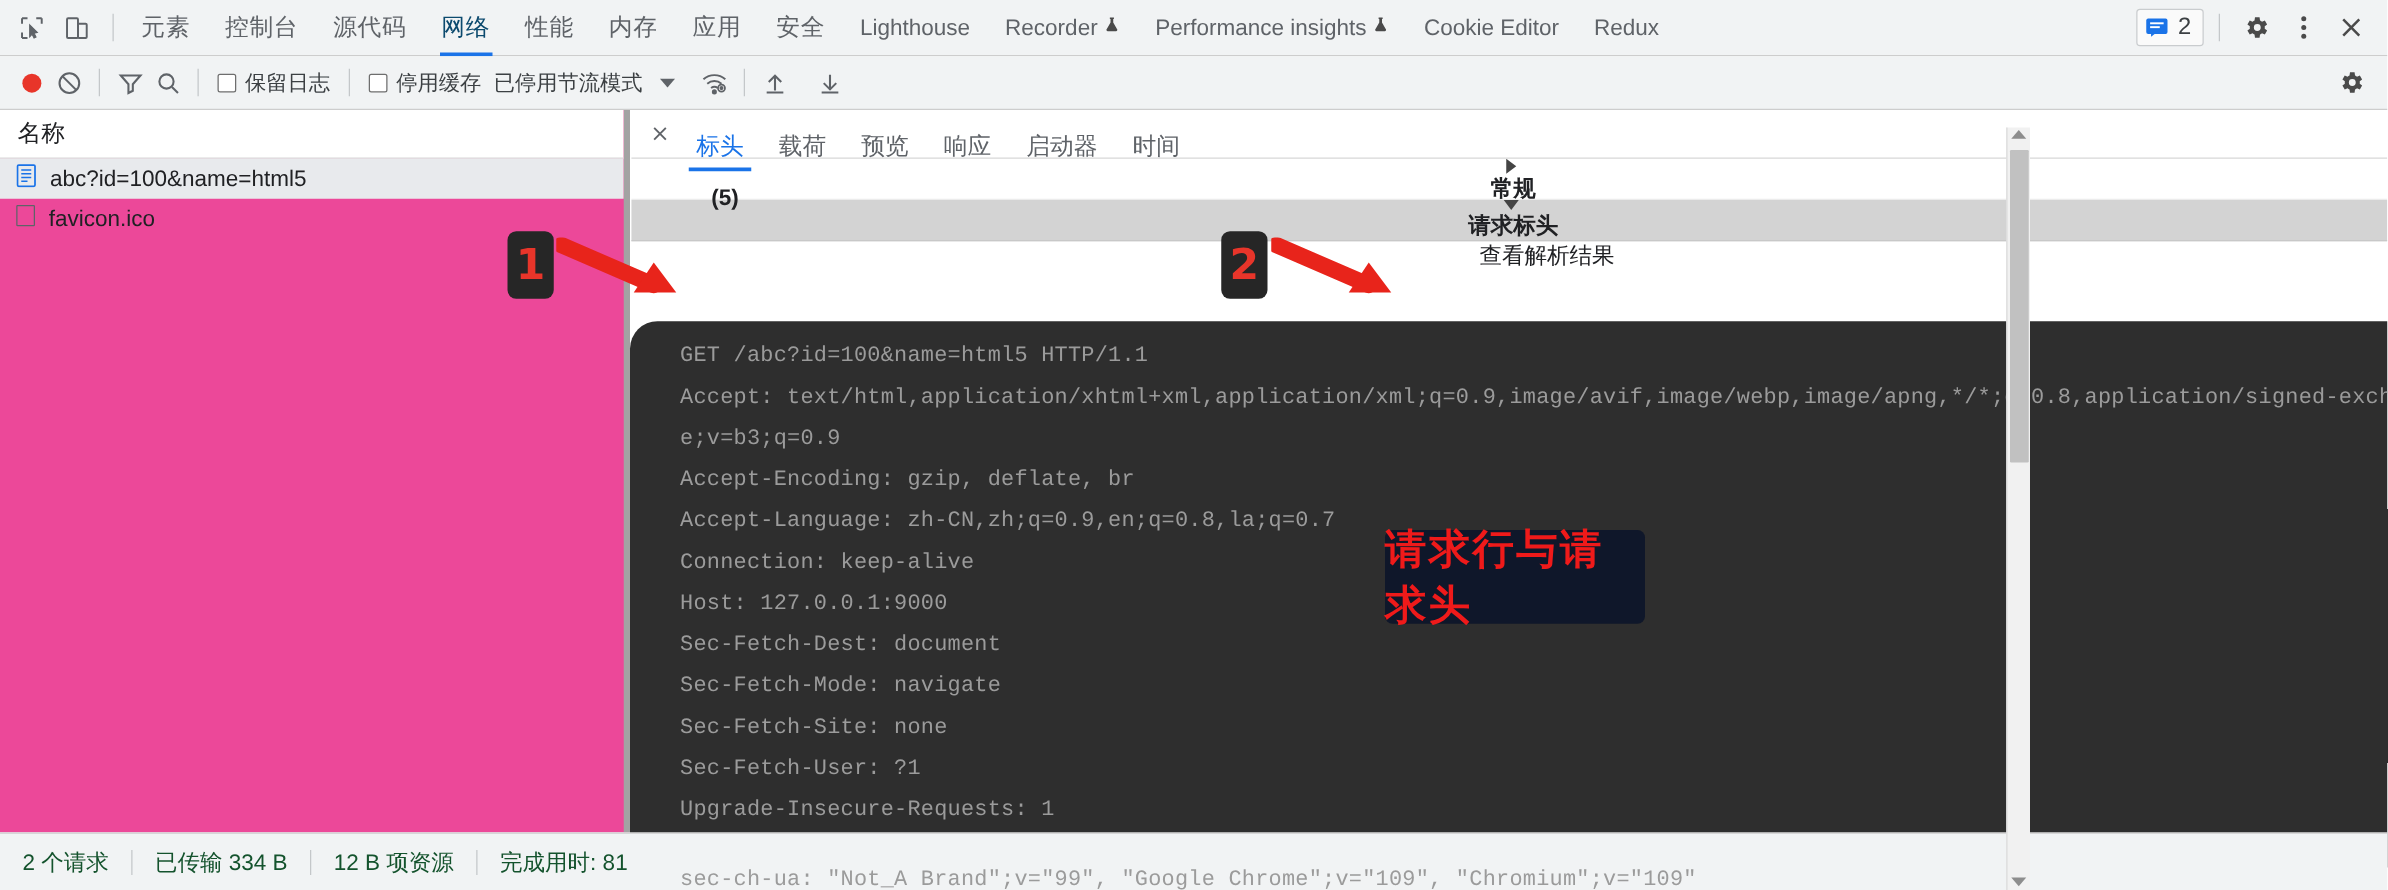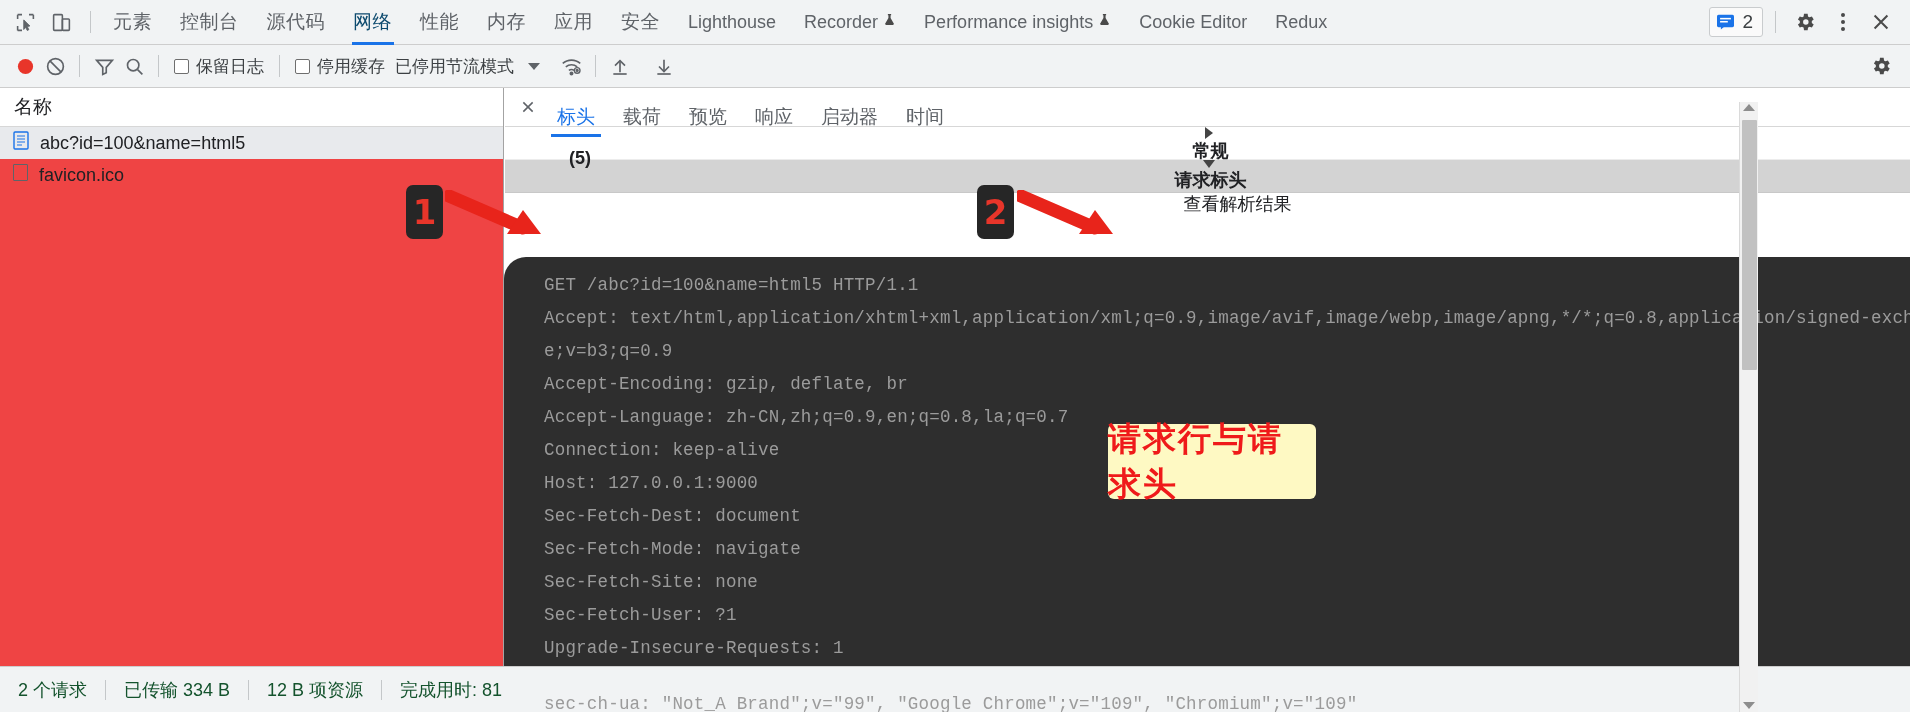--- a/index.html
+++ b/index.html
@@ -3,21 +3,21 @@
 <meta charset="utf-8">
 <style>
   * { box-sizing: border-box; margin: 0; padding: 0; }
   html, body {
     width: 1910px; height: 712px;
     overflow: hidden;
     background: #ffffff;
     font-family: "Liberation Sans", sans-serif;
     -webkit-font-smoothing: antialiased;
   }
-  #app { position: relative; width: 1758px; height: 712px; background:#fff; }
+  #app { position: relative; width: 1624px; height: 712px; background:#fff; }
 
   
   .topbar {
     position: absolute; left:0; top:0; width:1910px; height:45px;
     background:#f1f3f4; border-bottom:1px solid #cdcdcd;
     display:flex; align-items:center;
   }
   .tb-icons { display:flex; align-items:center; padding-left:10px; gap:6px; }
   .tb-iconbtn {
     width:30px; height:30px; display:flex; align-items:center; justify-content:center;
@@ -64,21 +64,21 @@
   .chk-label { display:flex; align-items:center; gap:7px; cursor:pointer; padding:0 6px; }
   .chkbox { width:15px; height:15px; border:1.6px solid #6e6e6e; border-radius:2px; background:#fff; }
   .chk-text { font-size:17px; color:#3c4043; white-space:nowrap; }
   .throttle-text { font-size:17px; color:#3c4043; white-space:nowrap; padding-left:4px;}
   .caret-dn { width:0;height:0;border-left:6px solid transparent;border-right:6px solid transparent;
               border-top:7px solid #5f6368; margin-left:14px; cursor:pointer;}
   .t2-right { margin-left:auto; padding-right:14px; display:flex; align-items:center; }
 
   .leftpanel {
     position:absolute; left:0; top:88px; width:504px; height:578px;
-    background:#ef4444; border-right:1px solid #a3a3a3; overflow:hidden;
+    background:#ec4899; border-right:5px solid #a3a3a3; overflow:hidden;
   }
   .lp-header {
     height:39px; border-bottom:1px solid #d7d7d7; display:flex; align-items:center;
     padding-left:14px; background:#fff;
   }
   .lp-header span { font-size:19px; color:#202124; }
   .lp-row {
     height:32px; display:flex; align-items:center; gap:11px; padding-left:13px;
     font-size:18px; color:#202124; cursor:pointer;
   }
@@ -139,21 +139,21 @@
     font-family:"Liberation Mono","DejaVu Sans Mono",monospace; font-size:17.5px; white-space:pre;}
 
   
   .badge {
     position:absolute; width:37px; height:54px; background:#262626; border-radius:7px;
     display:flex; align-items:center; justify-content:center;
     color:#e8352a; font-size:34px; font-weight:bold;
     font-family:"DejaVu Sans", sans-serif;
   }
   .redlabel {
-    position:absolute; background:#fef9c3; border-radius:6px;
+    position:absolute; background:#0f172a; border-radius:6px;
     display:flex; align-items:center; justify-content:center;
     color:#ef1a1a; font-weight:bold; letter-spacing:2px;
     font-family:"Liberation Sans", sans-serif;
   }
 
   
   .statusbar {
     position:absolute; left:0; bottom:0; width:1910px; height:46px;
     background:#f1f3f4; border-top:1px solid #cdcdcd;
     display:flex; align-items:center; padding-left:16px;

